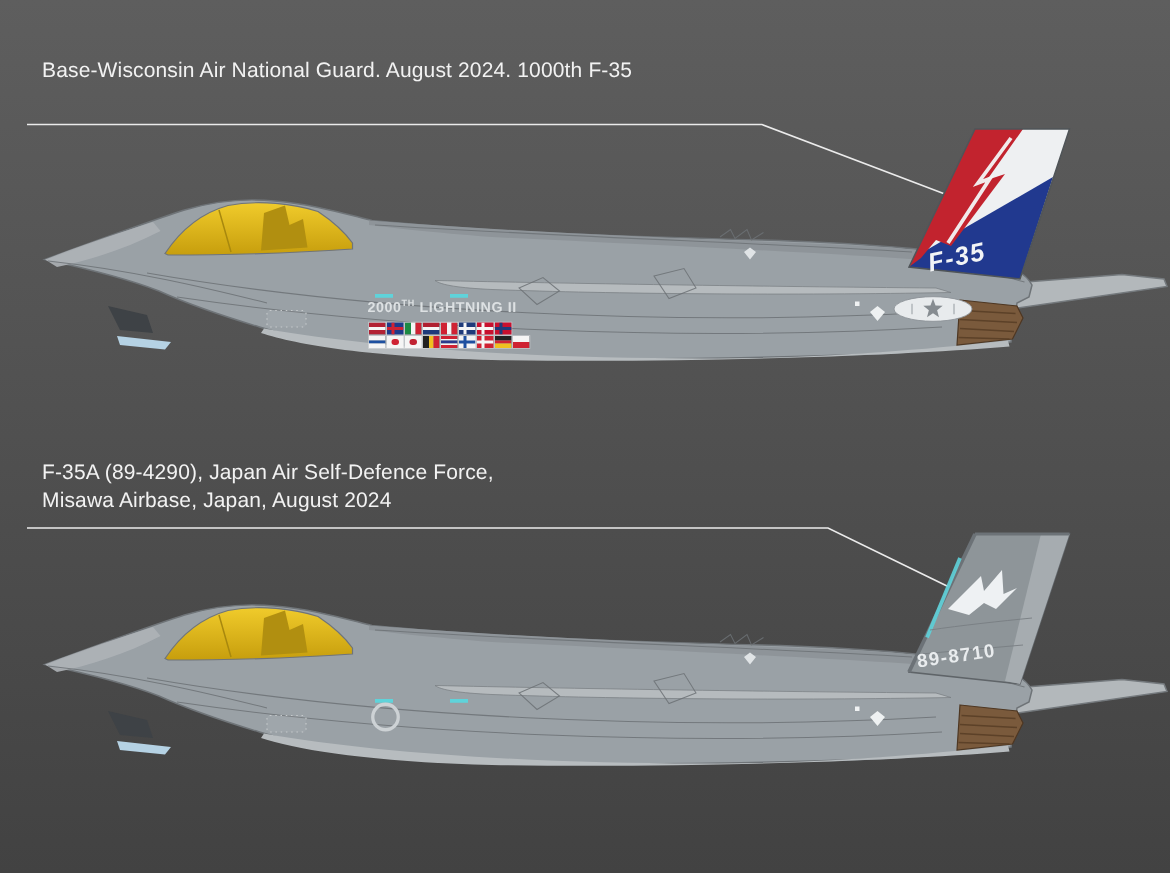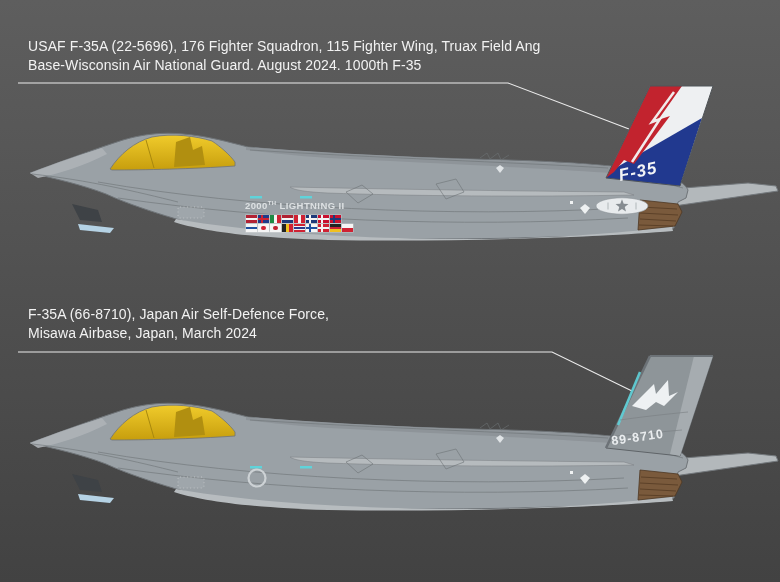--- a/index.html
+++ b/index.html
@@ -33,26 +33,25 @@
   .cross-h{position:absolute;left:0;right:0;top:3px;height:2px;}
   .cross-v{position:absolute;top:0;bottom:0;left:3.2px;width:2px;}
   .disc{position:absolute;left:3.4px;top:1.9px;width:4.4px;height:4.4px;border-radius:50%;}
 </style>
 </head>
 <body>
 
 <div class="stage">
 
   <div class="annotation usaf">
-    <div>USAF F-35A (22-5696), 176 Fighter Squadron, 115 Fighter Wing, Truax Field Ang</div>
     <div>Base-Wisconsin Air National Guard. August 2024. 1000th F-35</div>
   </div>
   <div class="annotation jasdf">
-    <div>F-35A (66-8710), Japan Air Self-Defence Force,</div>
-    <div>Misawa Airbase, Japan, March 2024</div>
+    <div>F-35A (89-4290), Japan Air Self-Defence Force,</div>
+    <div>Misawa Airbase, Japan, August 2024</div>
   </div>
 
   <svg class="callouts" width="780" height="582">
     <polyline points="18,83 508,83 629,129" fill="none" style="stroke:var(--callout-line-color,#ebebeb)" stroke-width="1.1"></polyline>
     <polyline points="18,352 552,352 632,391" fill="none" style="stroke:var(--callout-line-color,#ebebeb)" stroke-width="1.1"></polyline>
   </svg>
 
   <div class="plane-wrap top">
     <svg class="plane" width="752" height="172" viewBox="0 0 752 172">
       <defs>

